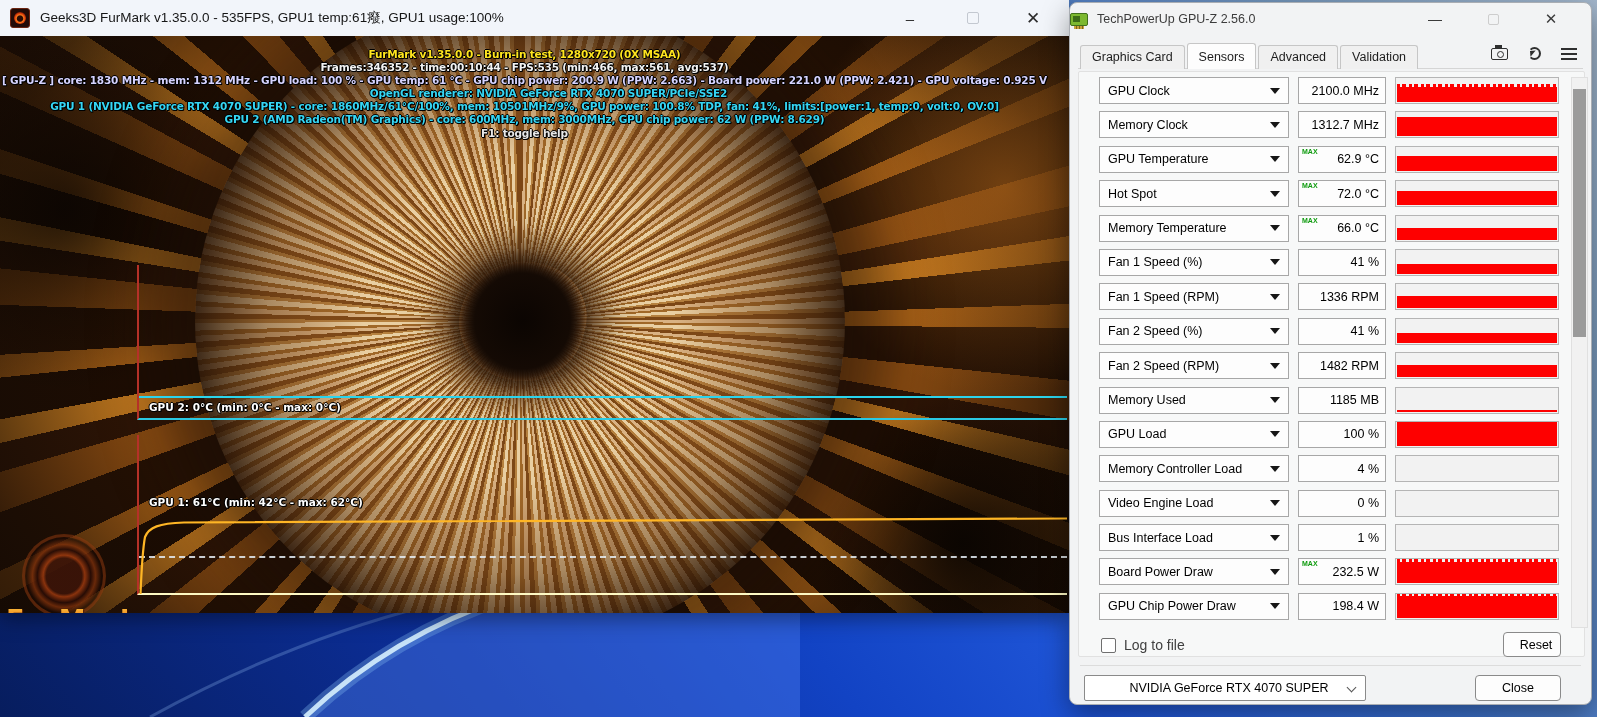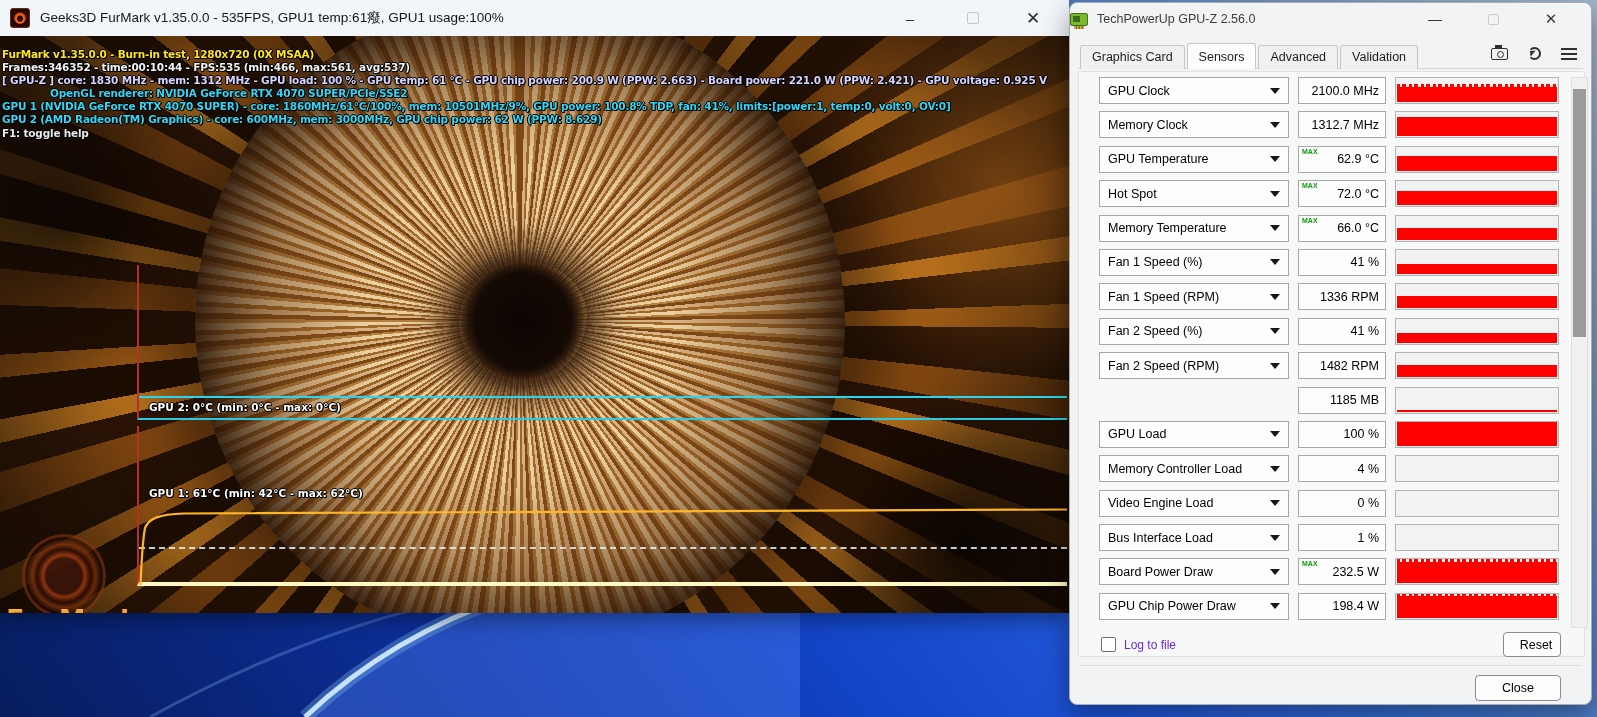--- a/index.html
+++ b/index.html
@@ -1,19 +1,20 @@
 <!DOCTYPE html>
 <html><head>
 <meta charset="utf-8">
 <style>
   html,body { margin:0; padding:0; background:#000; }
   * { box-sizing:border-box; }
   .screen {
     position:relative; width:1597px; height:717px; overflow:hidden;
     font-family:"Liberation Sans", sans-serif;
+    text-align:center;
   }
 
   
   .wallpaper {
     position:absolute; inset:0;
     background:linear-gradient(52deg,#071d5e 0%,#0c2f9b 24%,#1243c4 40%,#1e54d6 52%,#3a6fc9 68%,#7495b8 86%,#a3b6cb 100%);
   }
   .wp-swoosh { position:absolute; left:0; top:553px; width:800px; height:164px; }
 
   
@@ -53,21 +54,21 @@
   .fm-line { font:bold 10.5px "DejaVu Sans", sans-serif; letter-spacing:-.2px; line-height:13.1px; white-space:nowrap;
     text-shadow:1px 0 #000,-1px 0 #000,0 1px #000,0 -1px #000,1px 1px #000; }
 
   .fm-glabel { font:bold 10.5px "DejaVu Sans", sans-serif; color:#fff; white-space:nowrap;
     text-shadow:1px 0 #000,-1px 0 #000,0 1px #000,0 -1px #000,1px 1px #000; }
 
   .fm-g2 { position:absolute; left:137px; top:229px; width:930px; height:155px; border-left:2px solid #b53128; border-bottom:2px solid #2bc9e2; }
   .fm-g2-line { position:absolute; left:0; right:0; top:131px; height:2px; background:#2bd4ec; }
   .fm-g2-label { position:absolute; left:10px; top:136px; }
 
-  .fm-g1 { position:absolute; left:137px; top:390px; width:930px; height:160px; border-left:2px solid #b53128; border-bottom:4px solid #fef9c3; }
+  .fm-g1 { position:absolute; left:137px; top:399px; width:930px; height:160px; border-left:2px solid #b53128; border-bottom:2px solid #fef9c3; }
   .fm-g1-dash { position:absolute; left:0; right:0; top:121px; border-top:2px dashed rgba(230,238,246,.85); }
   .fm-g1-label { position:absolute; left:10px; top:61px; }
   .fm-g1-curve { position:absolute; left:0; top:0; }
 
   .fm-logo { position:absolute; left:6px; top:498px; width:160px; height:112px; }
   .fm-logo-ring { position:absolute; left:16px; top:0; width:84px; height:84px; border-radius:50%;
     background:radial-gradient(circle, rgba(60,20,8,.9) 0 30%, rgba(150,55,14,.9) 35%, rgba(40,12,5,.95) 45%, rgba(125,48,11,.8) 53%, rgba(30,10,4,.6) 63%, rgba(0,0,0,0) 70%);
     box-shadow:inset 0 0 0 3px rgba(150,60,15,.5); }
   .fm-logo-text { position:absolute; left:0; top:70px; font:bold 27px "DejaVu Sans", sans-serif; letter-spacing:1px;
     background:linear-gradient(180deg,#ffd24a 0%,#f07c14 45%,#a1230a 100%);
@@ -113,21 +114,21 @@
   .s-graph { position:absolute; left:296px; top:0; width:164px; height:27px; background:#f2f2f2; border:1px solid #b5b5b5; overflow:hidden; }
   .s-fill { position:absolute; left:1px; right:1px; bottom:1px; background:#fe0000; }
   .s-fill.jagged::before { content:""; position:absolute; bottom:100%; left:0; right:0; height:3px;
     background:repeating-linear-gradient(90deg,#fe0000 0 3px, rgba(0,0,0,0) 3px 5px, #fe0000 5px 9px, rgba(0,0,0,0) 9px 12px); }
 
   .gz-scrollbar { position:absolute; left:501px; top:74px; width:17px; height:551px; background:#f1f1f1; border:1px solid #e0e0e0; }
   .gz-scroll-thumb { position:absolute; left:1px; right:1px; top:11px; height:248px; background:#9b9b9b; }
 
   .gz-log { position:absolute; left:31px; top:634px; display:flex; align-items:center; gap:8px; }
   .gz-checkbox { width:15px; height:15px; background:#fff; border:1px solid #6f6f6f; border-radius:2px; }
-  .gz-log-label { font-size:12px; color:#6d28d9; }
+  .gz-log-label { font-size:14px; color:#404040; }
   .gz-btn { position:absolute; background:#fdfdfd; border:1px solid #8a8a8a; border-radius:4px; font-size:12.5px; color:#000;
     display:flex; align-items:center; justify-content:center; }
   .gz-reset { left:433px; top:629px; width:58px; height:25px;padding-left:8px; }
   .gz-separator { position:absolute; left:10px; right:10px; top:662px; height:1px; background:#dcdcdc; }
   .gz-combo-gpu { position:absolute; left:14px; top:672px; width:282px; height:26px; background:#fff; border:1px solid #8a8a8a; border-radius:2px;
     font-size:12.5px; color:#000; line-height:24px; padding-left:8px; }
   .gz-combo-chevron { position:absolute; right:10px; top:8px; width:7px; height:7px; border-right:1.6px solid #555; border-bottom:1.6px solid #555; transform:rotate(45deg); }
   .gz-close { left:405px; top:672px; width:86px; height:26px; }
 </style>
 </head>
@@ -340,20 +341,24 @@
     <div class="s-valuebox">
 
       <span class="s-value">1482 RPM</span>
     </div>
     <div class="s-graph">
       <div class="s-fill" style="height: 48%; background: rgb(254, 0, 0);"></div>
     </div>
   </div>
 
   <div class="sensor-row">
+    <div class="s-combo">
+      <span class="s-label">Memory Used</span>
+      <span class="s-arrow"></span>
+    </div>
     <div class="s-valuebox">
 
       <span class="s-value">1185 MB</span>
     </div>
     <div class="s-graph">
       <div class="s-fill" style="height: 8%; background: rgb(254, 0, 0);"></div>
     </div>
   </div>
 
   <div class="sensor-row">
@@ -444,15 +449,19 @@
     <div class="gz-scrollbar">
       <div class="gz-scroll-thumb"></div>
     </div>
 
     <div class="gz-log">
       <div class="gz-checkbox"></div>
       <div class="gz-log-label">Log to file</div>
     </div>
     <div class="gz-btn gz-reset">Reset</div>
     <div class="gz-separator"></div>
+    <div class="gz-combo-gpu">
+      <span>NVIDIA GeForce RTX 4070 SUPER</span>
+      <span class="gz-combo-chevron"></span>
+    </div>
     <div class="gz-btn gz-close">Close</div>
   </div>
 </div>
 
 </body></html>

